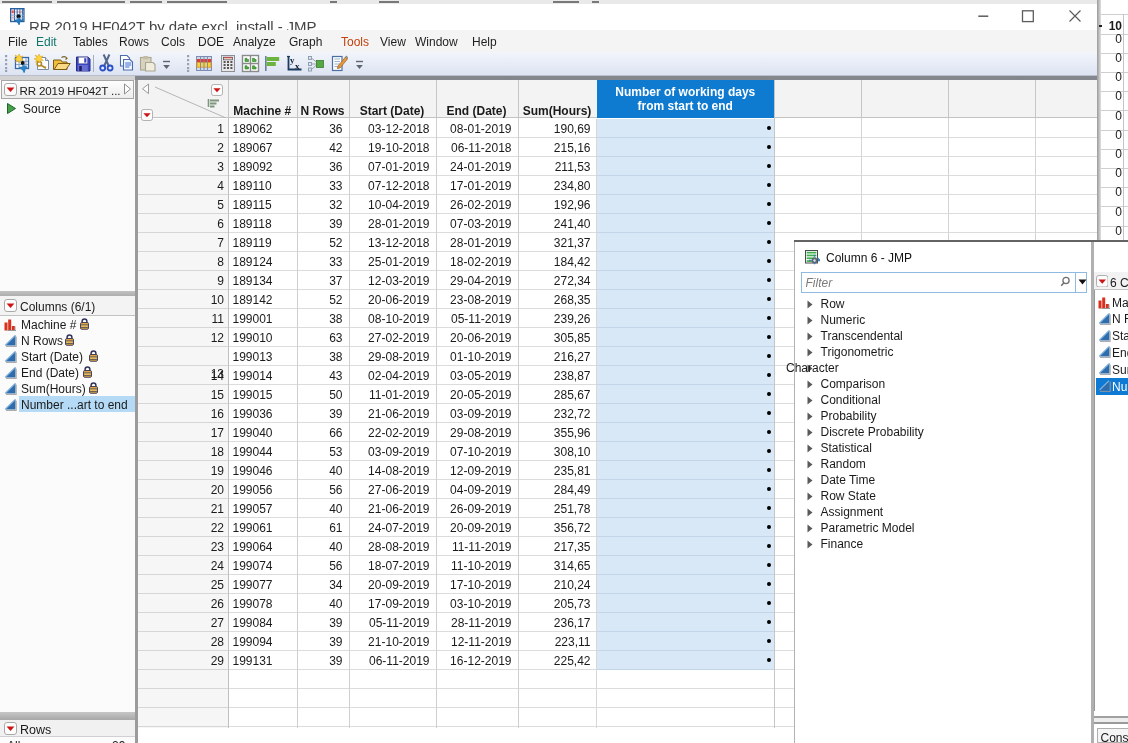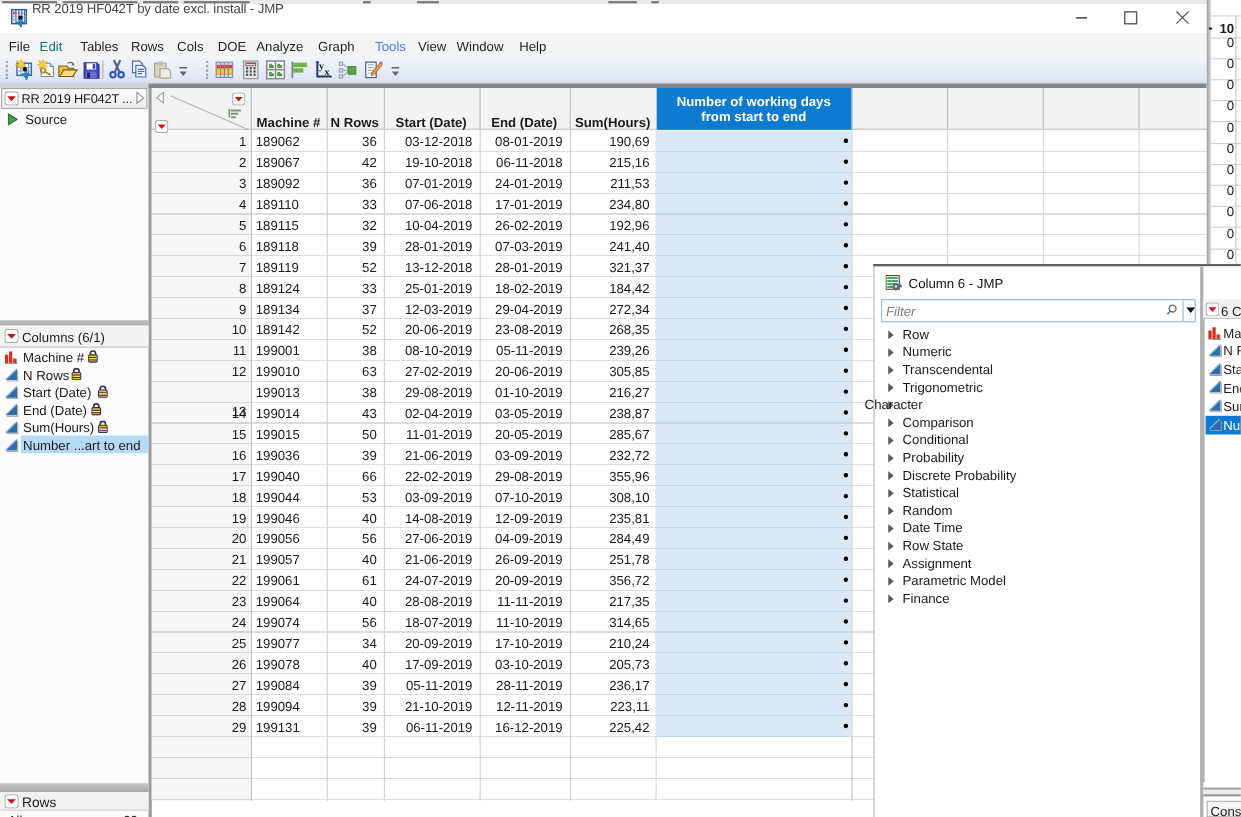--- a/index.html
+++ b/index.html
@@ -27,36 +27,36 @@
 <rect x="1.6" y="2.8" width="11.6" height="2.2" fill="#f8c0c0"></rect>
 <rect x="1.6" y="2.8" width="2.2" height="9.6" fill="#f8cccc"></rect>
 <rect x="1.6" y="2.4" width="2.1" height="2.6" fill="#e05050"></rect>
 <path d="M4.5 1v12 M7.2 1v12 M9.9 1v12 M12.4 1v12" stroke="#2c66a8" stroke-width="1"></path>
 <path d="M1 7.2h13 M1 9.8h13" stroke="#88aed6" stroke-width="0.8"></path>
 <circle cx="8.6" cy="8.2" r="2" fill="#111"></circle>
 <path d="M5 12.5 l6-1.5 -1.5 6z" fill="#2479bd"></path>
 <rect x="4.6" y="11.6" width="7.6" height="1.4" fill="#2479bd"></rect>
 <rect x="8.2" y="9.4" width="1.5" height="7.3" fill="#2479bd"></rect>
 </svg>
-<div class="a" style="left:29px;top:1px;color:#454545;font-size:12px;letter-spacing:-0.1px">RR 2019 HF042T by date excl. install - JMP</div>
+<div class="a" style="left:29px;top:18px;color:#454545;font-size:15px;letter-spacing:-0.1px">RR 2019 HF042T by date excl. install - JMP</div>
 <svg class="a" style="left:971px;top:6px" width="120" height="22" viewBox="0 0 120 22">
 <path d="M7.3 10.2 h10" stroke="#5c5c5c" stroke-width="1.5"></path>
 <rect x="51.5" y="4.8" width="10.8" height="10.8" fill="none" stroke="#5c5c5c" stroke-width="1.3"></rect>
 <path d="M98.5 4.5 l11 11 M109.5 4.5 l-11 11" stroke="#5c5c5c" stroke-width="1.2"></path>
 </svg>
 <div class="a" style="left:0;top:30px;width:1097px;height:22px;background:#f4f4f4"></div>
 <div class="a" style="left:8px;top:35px;color:#1f1f1f">File</div>
 <div class="a" style="left:36px;top:35px;color:#0f766e">Edit</div>
 <div class="a" style="left:73px;top:35px;color:#1f1f1f">Tables</div>
 <div class="a" style="left:119px;top:35px;color:#1f1f1f">Rows</div>
 <div class="a" style="left:161px;top:35px;color:#1f1f1f">Cols</div>
 <div class="a" style="left:198px;top:35px;color:#1f1f1f">DOE</div>
 <div class="a" style="left:233px;top:35px;color:#1f1f1f">Analyze</div>
 <div class="a" style="left:289px;top:35px;color:#1f1f1f">Graph</div>
-<div class="a" style="left:341px;top:35px;color:#3b82f6">Tools</div>
+<div class="a" style="left:341px;top:35px;color:#c2410c">Tools</div>
 <div class="a" style="left:380px;top:35px;color:#1f1f1f">View</div>
 <div class="a" style="left:415px;top:35px;color:#1f1f1f">Window</div>
 <div class="a" style="left:472px;top:35px;color:#1f1f1f">Help</div>
 <div class="a" style="left:0;top:52px;width:1097px;height:23px;background:linear-gradient(#f2f5fb,#dde3f2)"></div>
 <div class="a" style="left:0;top:75px;width:1097px;height:1px;background:#b9bfcc"></div>
 <svg class="a" style="left:5px;top:55px" width="4" height="17" viewBox="0 0 4 17">
 <g fill="#9aa2b2">
       <rect y="0" width="2.2" height="2.2"></rect>
       <rect y="4" width="2.2" height="2.2"></rect>
 <rect y="8" width="2.2" height="2.2"></rect>
@@ -353,21 +353,21 @@
 <div class="a rt" style="left:150px;top:159.5px;width:74px">3</div>
 <div class="a" style="left:232.5px;top:159.5px">189092</div>
 <div class="a rt" style="left:296.5px;top:159.5px;width:46px">36</div>
 <div class="a rt" style="left:348.5px;top:159.5px;width:81px">07-01-2019</div>
 <div class="a rt" style="left:435.5px;top:159.5px;width:76px">24-01-2019</div>
 <div class="a rt" style="left:517.5px;top:159.5px;width:73px">211,53</div>
 <div class="a" style="left:767px;top:164.0px;width:3.8px;height:3.8px;border-radius:50%;background:#000"></div>
 <div class="a rt" style="left:150px;top:178.5px;width:74px">4</div>
 <div class="a" style="left:232.5px;top:178.5px">189110</div>
 <div class="a rt" style="left:296.5px;top:178.5px;width:46px">33</div>
-<div class="a rt" style="left:348.5px;top:178.5px;width:81px">07-06-2018</div>
+<div class="a rt" style="left:348.5px;top:178.5px;width:81px">07-12-2018</div>
 <div class="a rt" style="left:435.5px;top:178.5px;width:76px">17-01-2019</div>
 <div class="a rt" style="left:517.5px;top:178.5px;width:73px">234,80</div>
 <div class="a" style="left:767px;top:183.0px;width:3.8px;height:3.8px;border-radius:50%;background:#000"></div>
 <div class="a rt" style="left:150px;top:197.5px;width:74px">5</div>
 <div class="a" style="left:232.5px;top:197.5px">189115</div>
 <div class="a rt" style="left:296.5px;top:197.5px;width:46px">32</div>
 <div class="a rt" style="left:348.5px;top:197.5px;width:81px">10-04-2019</div>
 <div class="a rt" style="left:435.5px;top:197.5px;width:76px">26-02-2019</div>
 <div class="a rt" style="left:517.5px;top:197.5px;width:73px">192,96</div>
 <div class="a" style="left:767px;top:202.0px;width:3.8px;height:3.8px;border-radius:50%;background:#000"></div>

